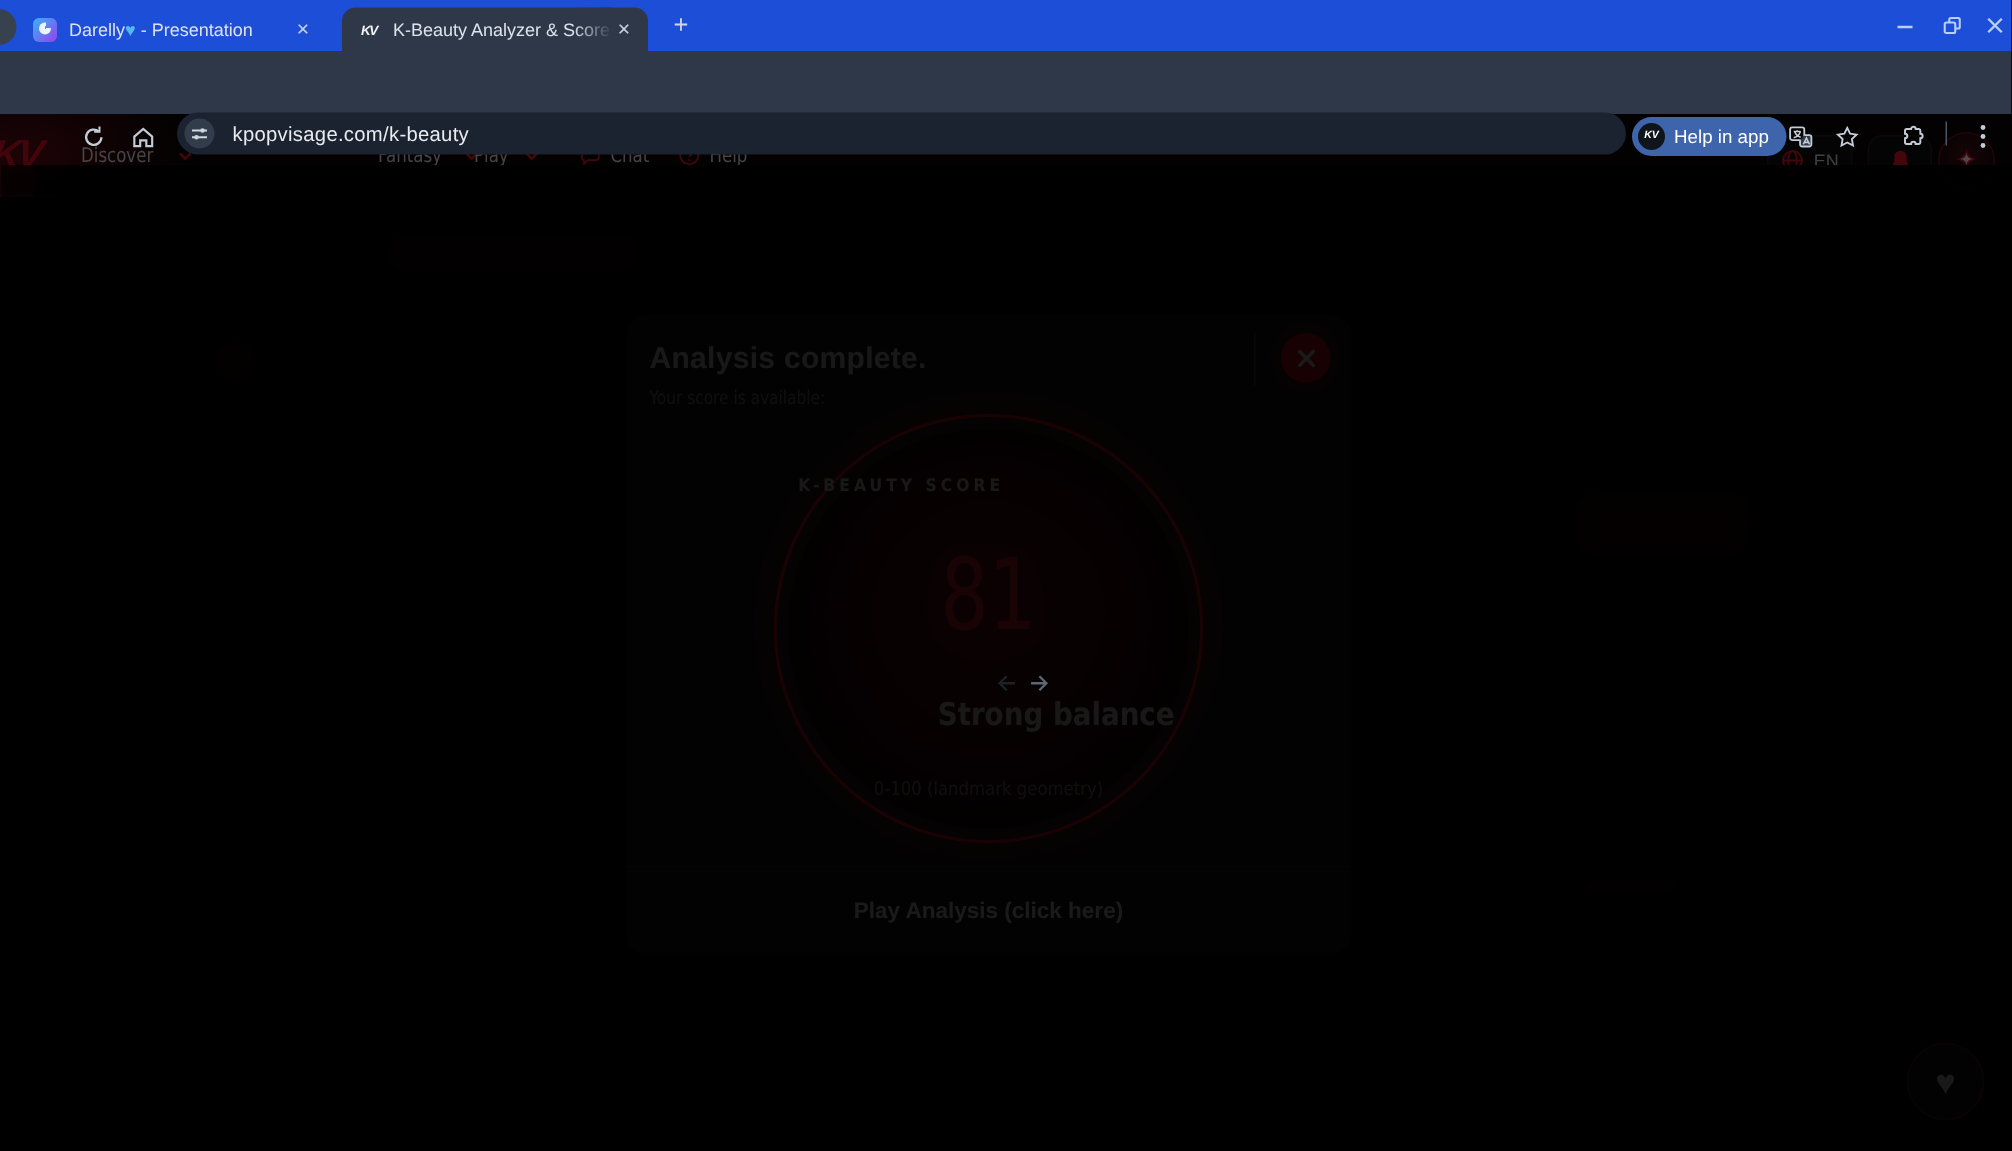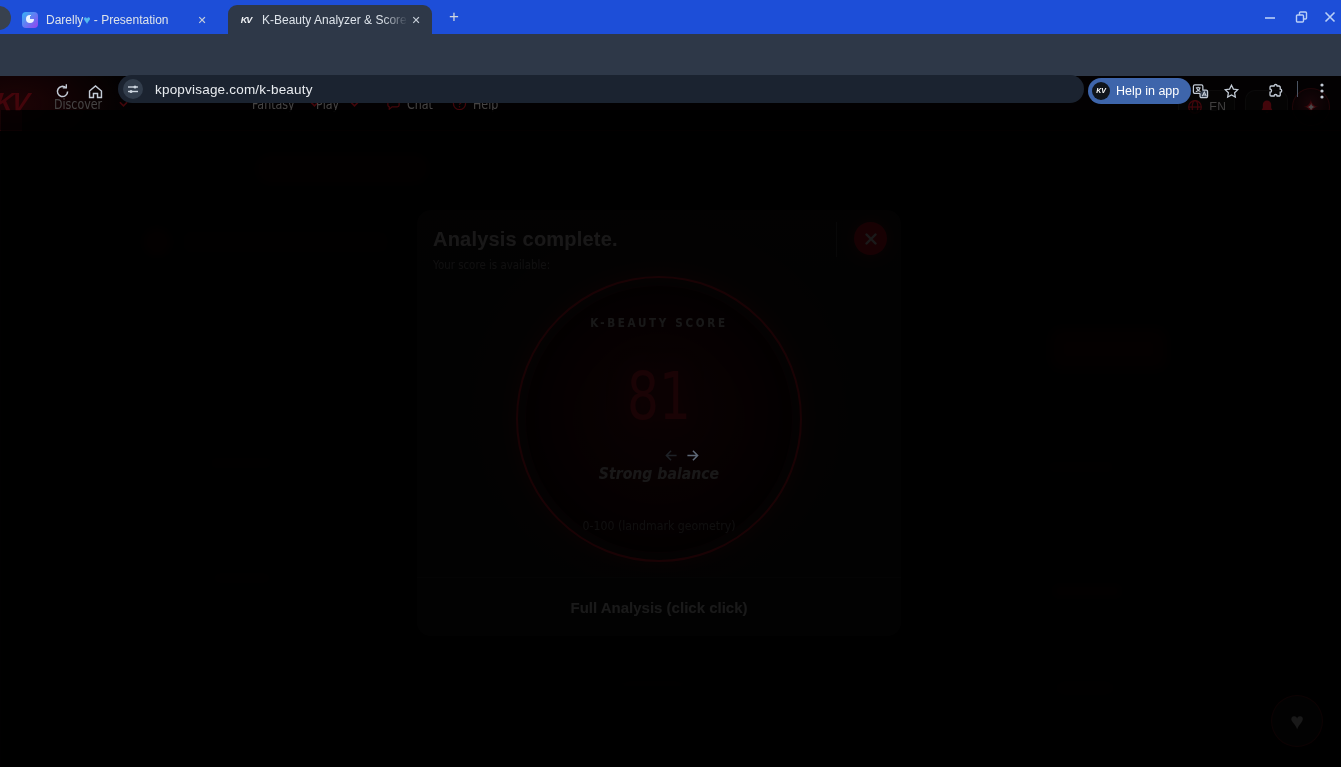--- a/index.html
+++ b/index.html
@@ -66,25 +66,25 @@
   .modal-title { position:absolute; left:16px; top:18px; font-size:20px; font-weight:bold; color:#f4edef; letter-spacing:0.2px; }
   .modal-sub { position:absolute; left:16px; top:47px; font-size:12.5px; color:#9d9698; }
   .hdr-divider { position:absolute; right:64px; top:12px; width:1px; height:35px; background:#55504f; }
   .modal-close { position:absolute; right:14px; top:12px; width:33px; height:33px; border-radius:50%; background:#e81525;
     box-shadow:0 0 14px rgba(232,21,37,0.45); display:flex; align-items:center; justify-content:center; }
   .gauge { position:absolute; left:99px; top:66px; width:286px; height:286px; border-radius:50%;
     border:2px solid #ff1830; box-shadow:0 0 20px rgba(255,24,48,0.30), inset 0 0 18px rgba(255,24,48,0.12); }
   .gauge-disk { position:absolute; left:7px; top:7px; right:7px; bottom:7px; border-radius:50%;
     background:radial-gradient(circle at 50% 46%, #641119 0%, #4c0e16 30%, #300b10 62%, #1e090c 82%, #170709 100%);
     box-shadow:inset 0 0 38px rgba(0,0,0,0.55); border:1px solid rgba(255,80,100,0.10); }
-  .gauge-label { position:absolute; left:0; top:38px; width:100%; text-align:center; font-size:11.5px; font-weight:bold; letter-spacing:3px; color:#eceaea; }
+  .gauge-label { position:absolute; left:0; top:38px; width:100%; text-align:left; font-size:11.5px; font-weight:bold; letter-spacing:3px; color:#eceaea; }
   .gauge-score { position:absolute; left:0; top:86px; width:100%; text-align:center; font-size:66px; line-height:1; color:#fc2033;
     text-shadow:0 0 24px rgba(252,32,51,0.5); }
   .gauge-score .cond-c { transform:scaleX(0.76); }
-  .gauge-verdict { position:absolute; left:0; top:186px; width:100%; text-align:center; font-size:16px; font-weight:bold; color:#f2eff0;font-style:italic; }
+  .gauge-verdict { position:absolute; left:0; top:186px; width:100%; text-align:right; font-size:21px; font-weight:bold; color:#f2eff0; }
   .gauge-note { position:absolute; left:0; top:240px; width:100%; text-align:center; font-size:12.5px; color:#9b9395; }
   .modal-footer { position:absolute; left:0; bottom:0; width:100%; height:59px; border-top:1px solid rgba(255,255,255,0.08);
     background:#1d1c1d; border-radius:0 0 14px 14px; display:flex; align-items:center; justify-content:center; }
   .footer-label { font-size:15px; font-weight:bold; color:#fafafa; }
 
   
   .fab { position:absolute; left:1271px; top:695px; width:52px; height:52px; border-radius:50%; z-index:8;
     background:#1e1c1c; border:1.5px solid rgba(190,25,35,0.6); box-shadow:0 4px 16px rgba(0,0,0,0.65);
     display:flex; align-items:center; justify-content:center; color:#f2f2f2; font-size:23px; }
 
@@ -323,19 +323,19 @@
       </div>
     <div class="gauge-verdict">
         <span class="cond-c" style="transform:scaleX(0.88);">Strong balance</span>
       </div>
     <div class="gauge-note">
         <span class="cond-c" style="transform:scaleX(0.88);">0-100 (landmark geometry)</span>
       </div>
   </div>
 
   <div class="modal-footer">
-    <span class="footer-label">Full Analysis (click click)</span>
+    <span class="footer-label">Play Analysis (click here)</span>
   </div>
 </div>
 
 <div class="fab">
   <span>♥</span>
 </div>
 
 </body></html>

